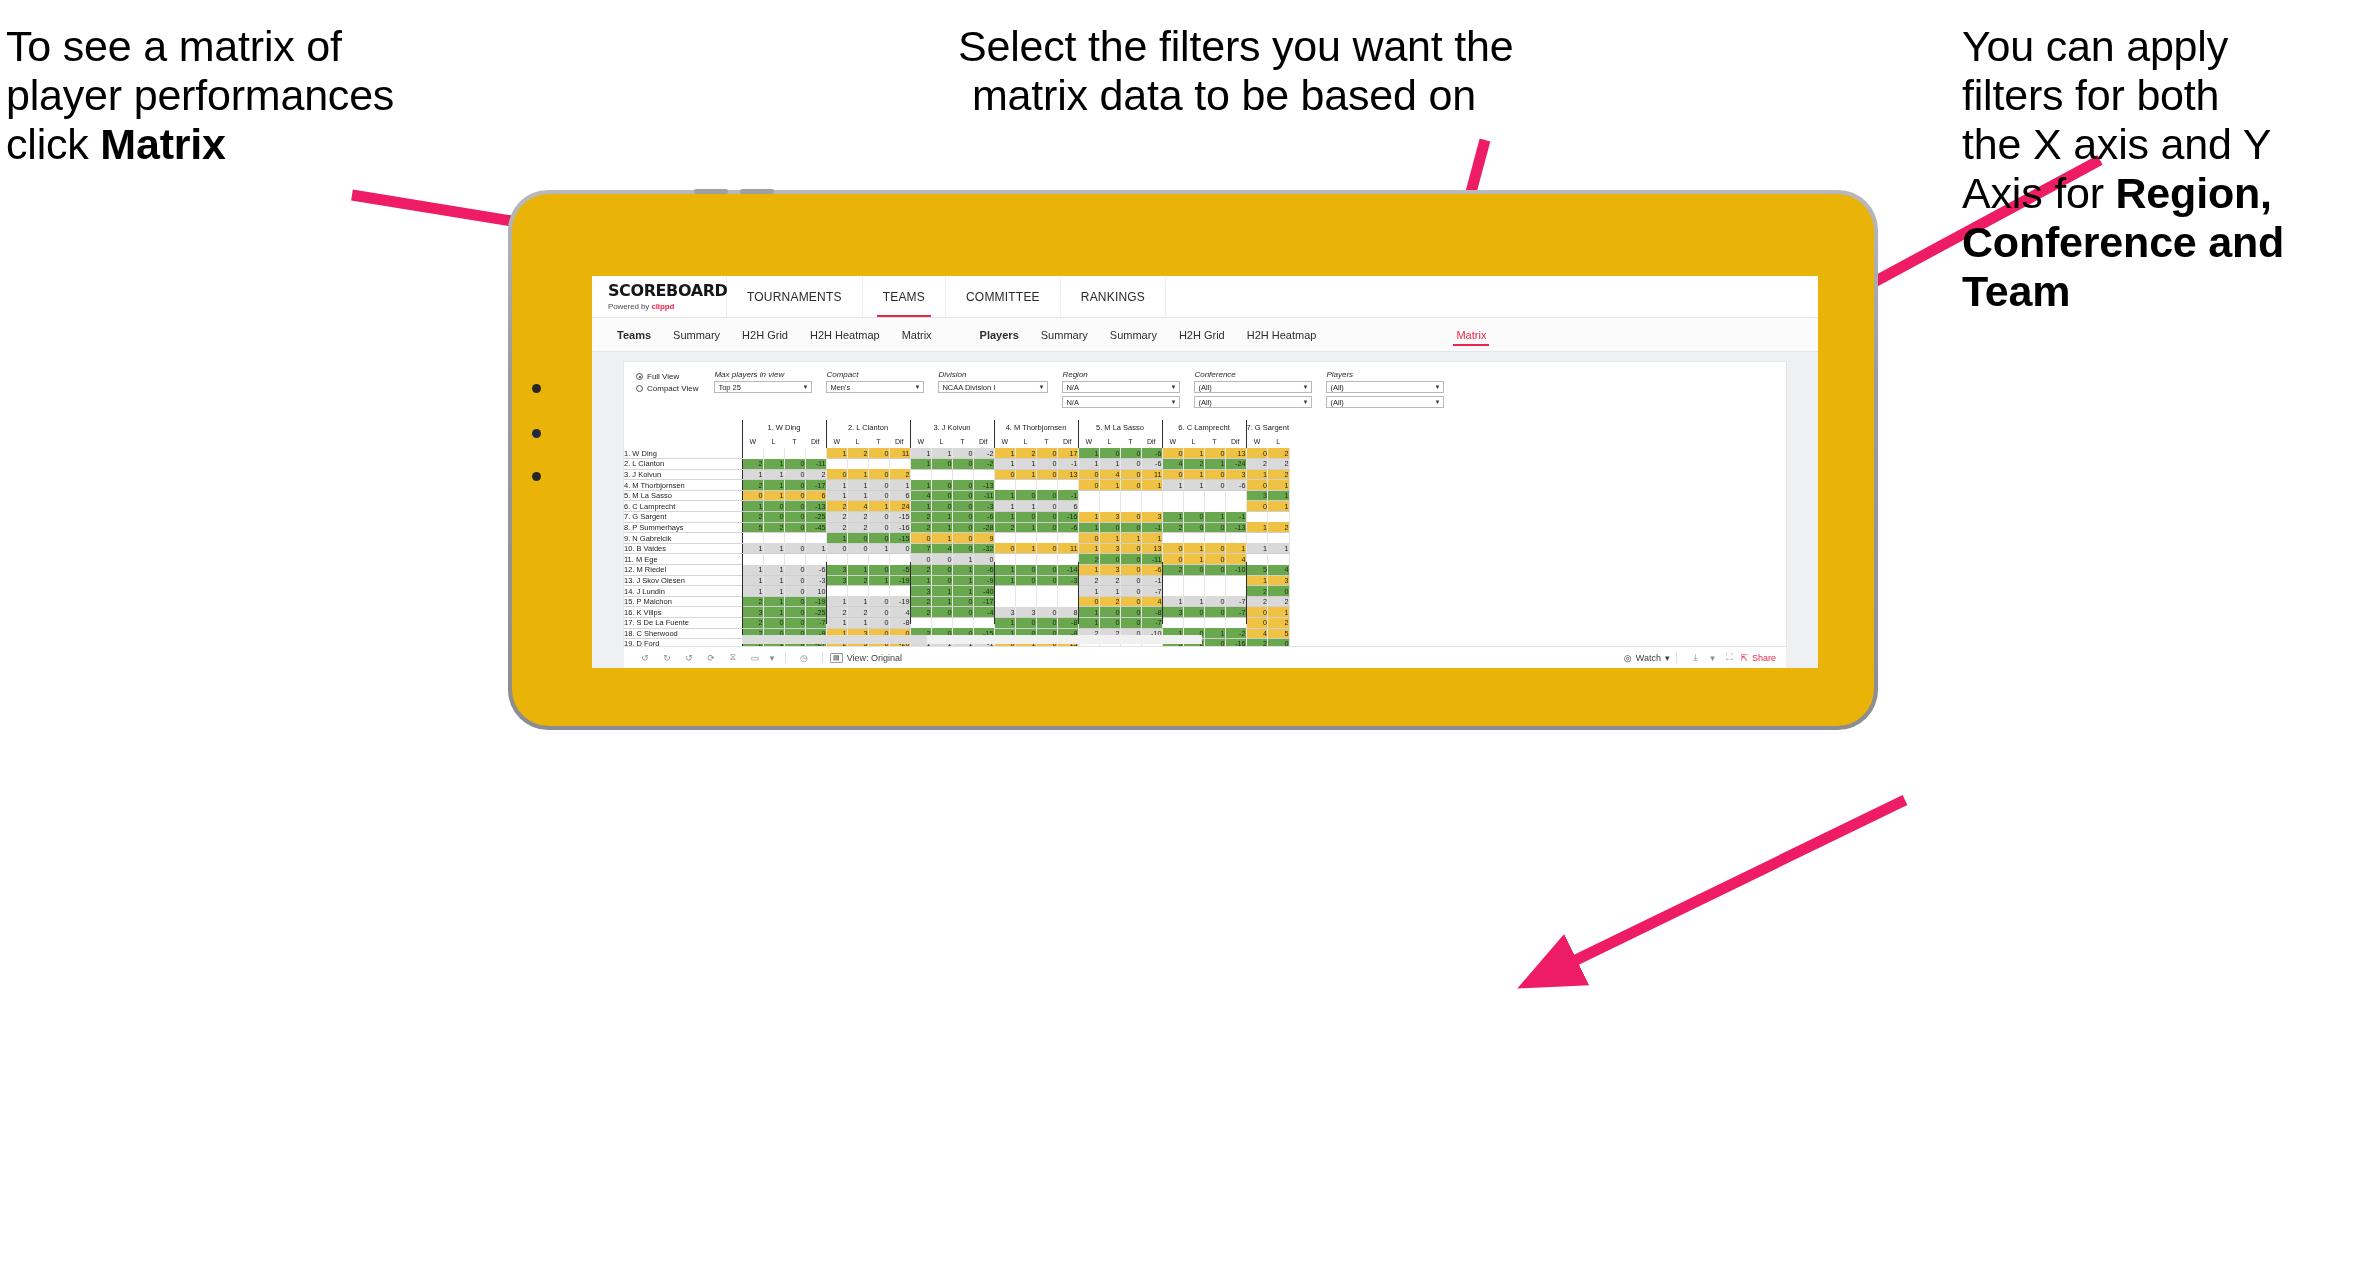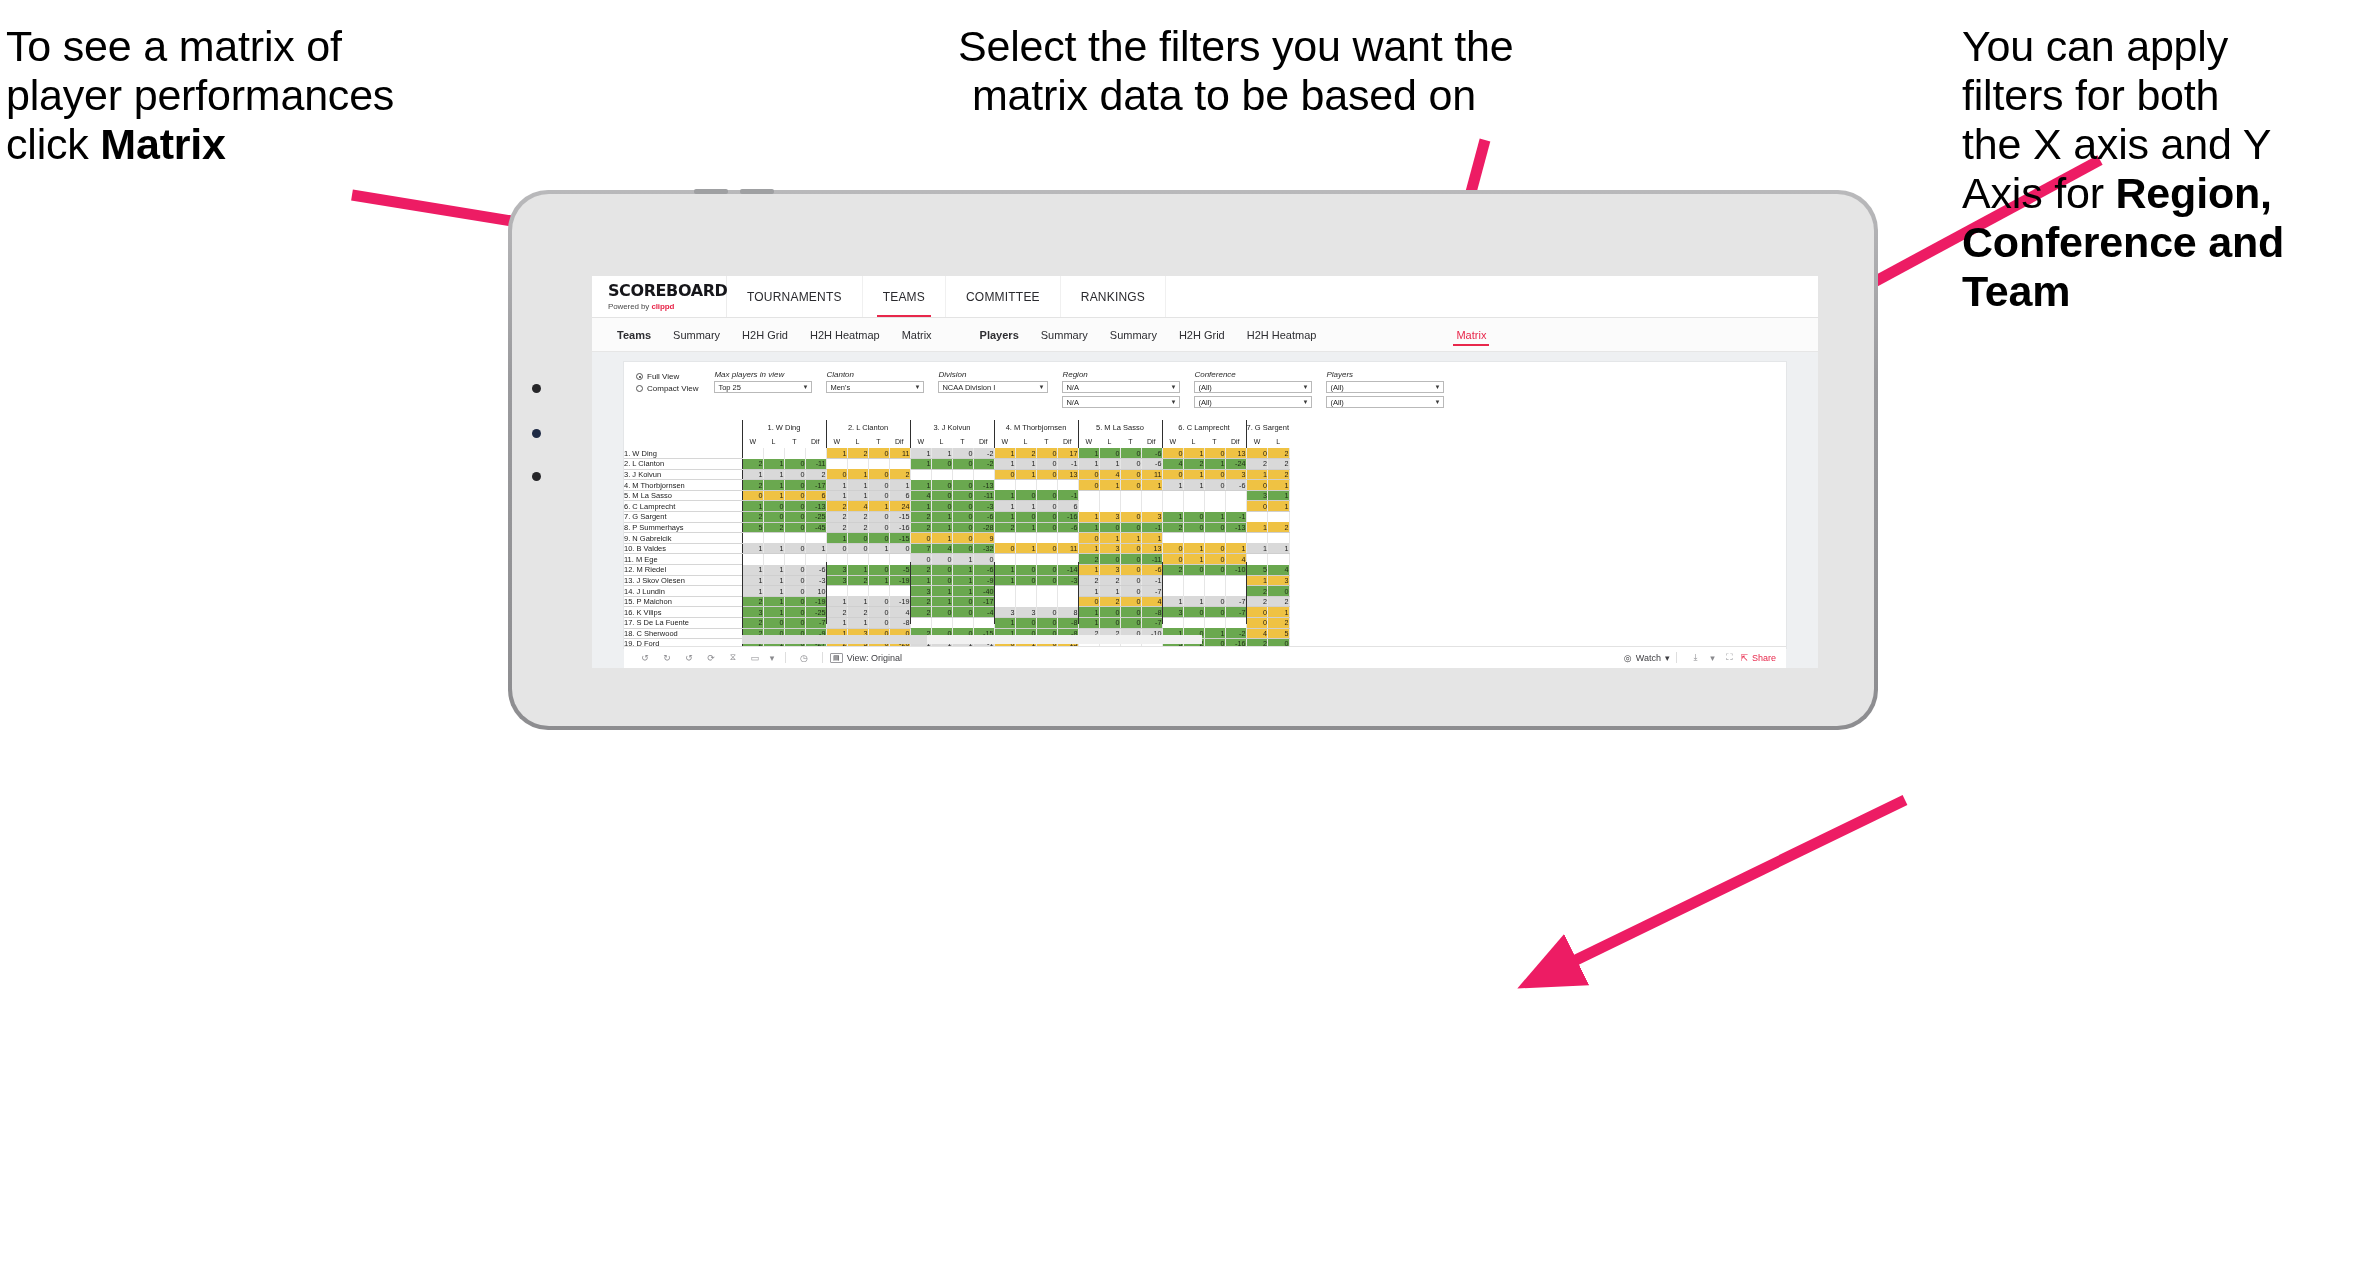--- a/index.html
+++ b/index.html
@@ -31,21 +31,21 @@
     left: 508px; top: 190px;
     width: 1370px; height: 540px;
   }
   .tablet-outer {
     position:absolute; inset:0;
     background: linear-gradient(180deg,#b9b9bb 0%,#9a9a9d 35%,#8d8d90 100%);
     border-radius: 40px;
   }
   .tablet-body {
     position:absolute; left:4px; top:4px; right:4px; bottom:4px;
-    background:#e5e5e5;
+    background:#eab308;
     border-radius: 37px;
   }
   .tablet-screen {
     position:absolute; left:80px; top:82px; width:1226px; height:392px;
     background:#f3f3f4;
     overflow:hidden;
   }
   .tablet-btn {
     position:absolute; width:34px; height:5px; background:#9fa0a2; border-radius:2px; top:-1px;
   }
@@ -295,21 +295,21 @@
 
               <div class="fcol" style="width:98px;">
                 <div class="flabel">Max players in view</div>
                 <div class="fsel">
                   <span>Top 25</span>
                   <span class="caret">▼</span>
                 </div>
               </div>
 
               <div class="fcol" style="width:98px;">
-                <div class="flabel">Clanton</div>
+                <div class="flabel">Compact</div>
                 <div class="fsel">
                   <span>Men's</span>
                   <span class="caret">▼</span>
                 </div>
               </div>
 
               <div class="fcol" style="width:110px;">
                 <div class="flabel">Division</div>
                 <div class="fsel">
                   <span>NCAA Division I</span>

